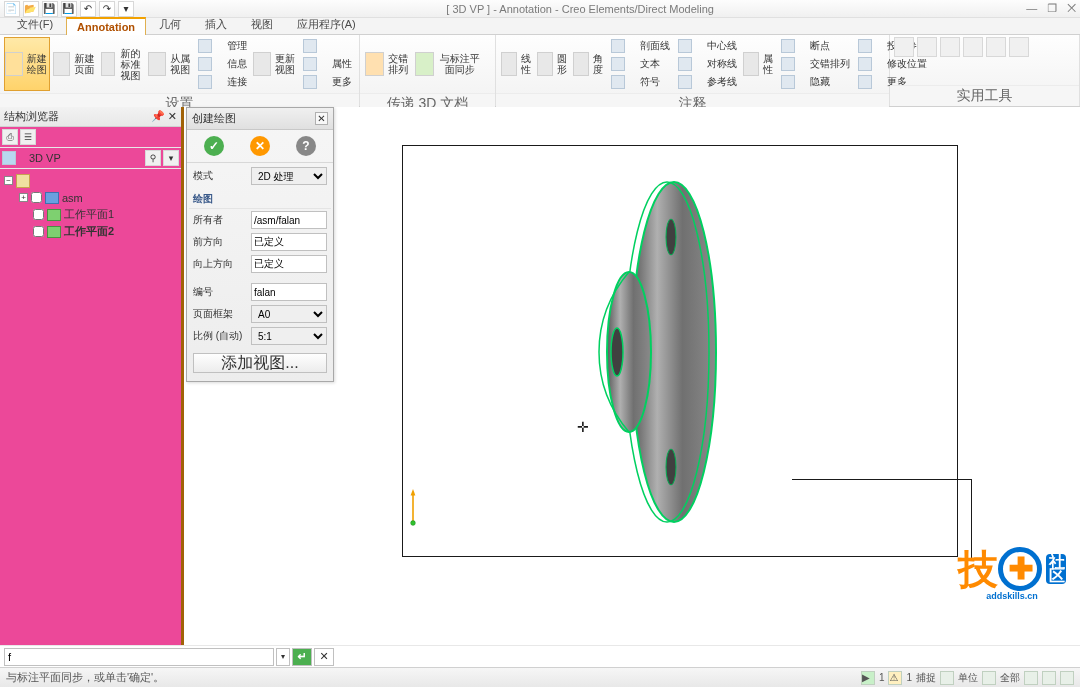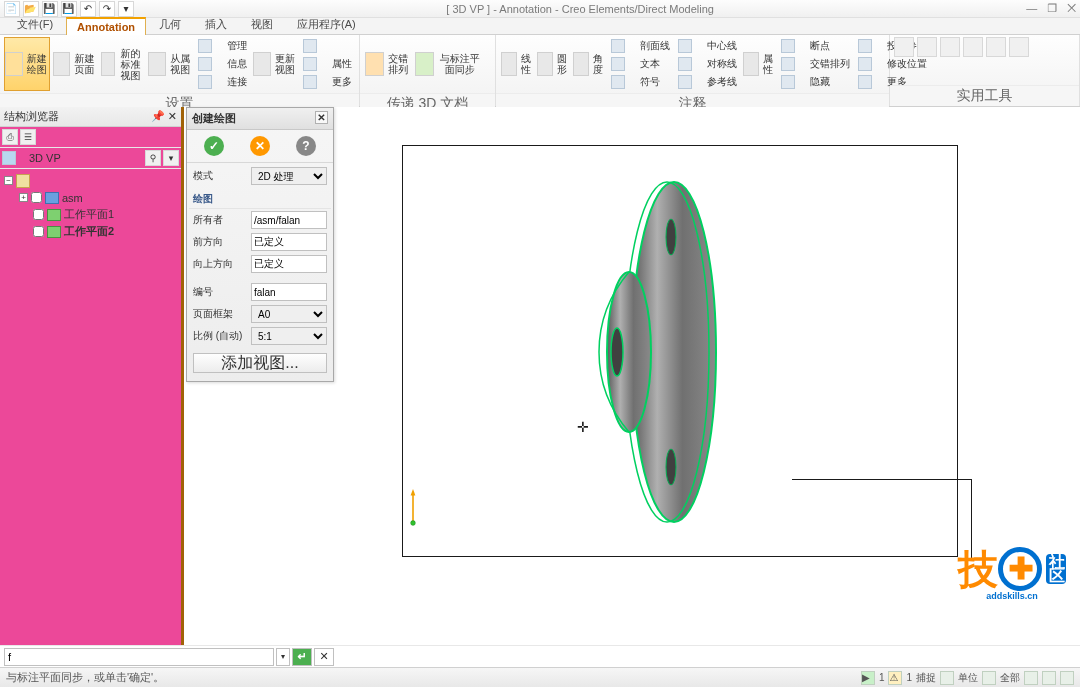--- a/index.html
+++ b/index.html
@@ -41,21 +41,21 @@
 .tree-row { display: flex; align-items: center; gap: 3px; height: 17px; padding-left: 2px; }
 .tree-row input[type=checkbox] { width: 11px; height: 11px; }
 .tree-indent { display: inline-block; }
 .expander { width: 9px; height: 9px; border: 1px solid #888; display: inline-flex; align-items: center; justify-content: center; font-size: 8px; cursor: pointer; background: #fff; line-height: 7px; }
 .ticon { width: 14px; height: 12px; display: inline-block; background: #6aa0e0; border: 1px solid #4070b0; }
 .ticon.wp { background: #7ed070; border-color: #4a9040; }
 
 
 .canvas-area { flex: 1; position: relative; background: #fff; }
 .dialog { position: absolute; left: 2px; top: 0; width: 148px; background: linear-gradient(#f6f6f6,#ededed); border: 1px solid #a8a8a8; box-shadow: 1px 1px 3px rgba(0,0,0,0.15); }
-.dlg-title { display: flex; justify-content: space-between; align-items: flex-start; padding: 3px 5px; background: linear-gradient(#f0f0f0,#e0e0e0); border-bottom: 1px solid #c8c8c8; font-size: 11px; font-weight: bold; }
+.dlg-title { display: flex; justify-content: space-between; align-items: center; padding: 3px 5px; background: linear-gradient(#f0f0f0,#e0e0e0); border-bottom: 1px solid #c8c8c8; font-size: 11px; font-weight: normal; }
 .dlg-close { width: 13px; height: 13px; border: 1px solid #b0b0b0; display: flex; align-items: center; justify-content: center; font-size: 10px; cursor: pointer; background: #f8f8f8; }
 .dlg-actions { display: flex; justify-content: space-around; padding: 6px 4px; border-bottom: 1px solid #d8d8d8; }
 .dlg-act { width: 20px; height: 20px; border-radius: 50%; display: flex; align-items: center; justify-content: center; color: #fff; font-weight: bold; font-size: 12px; cursor: pointer; }
 .dlg-act.ok { background: #4caf50; }
 .dlg-act.cancel { background: #ff9800; }
 .dlg-act.help { background: #888; }
 .dlg-body { padding: 2px; }
 .dlg-section-label { font-size: 10px; color: #3a5a8a; padding: 3px 4px 2px; font-weight: bold; border-bottom: 1px solid #e4e4e4; margin-top: 2px;}
 .dlg-row { display: flex; align-items: center; gap: 4px; padding: 2px 4px; font-size: 10px; }
 .dlg-row label { width: 54px; flex-shrink: 0; }

